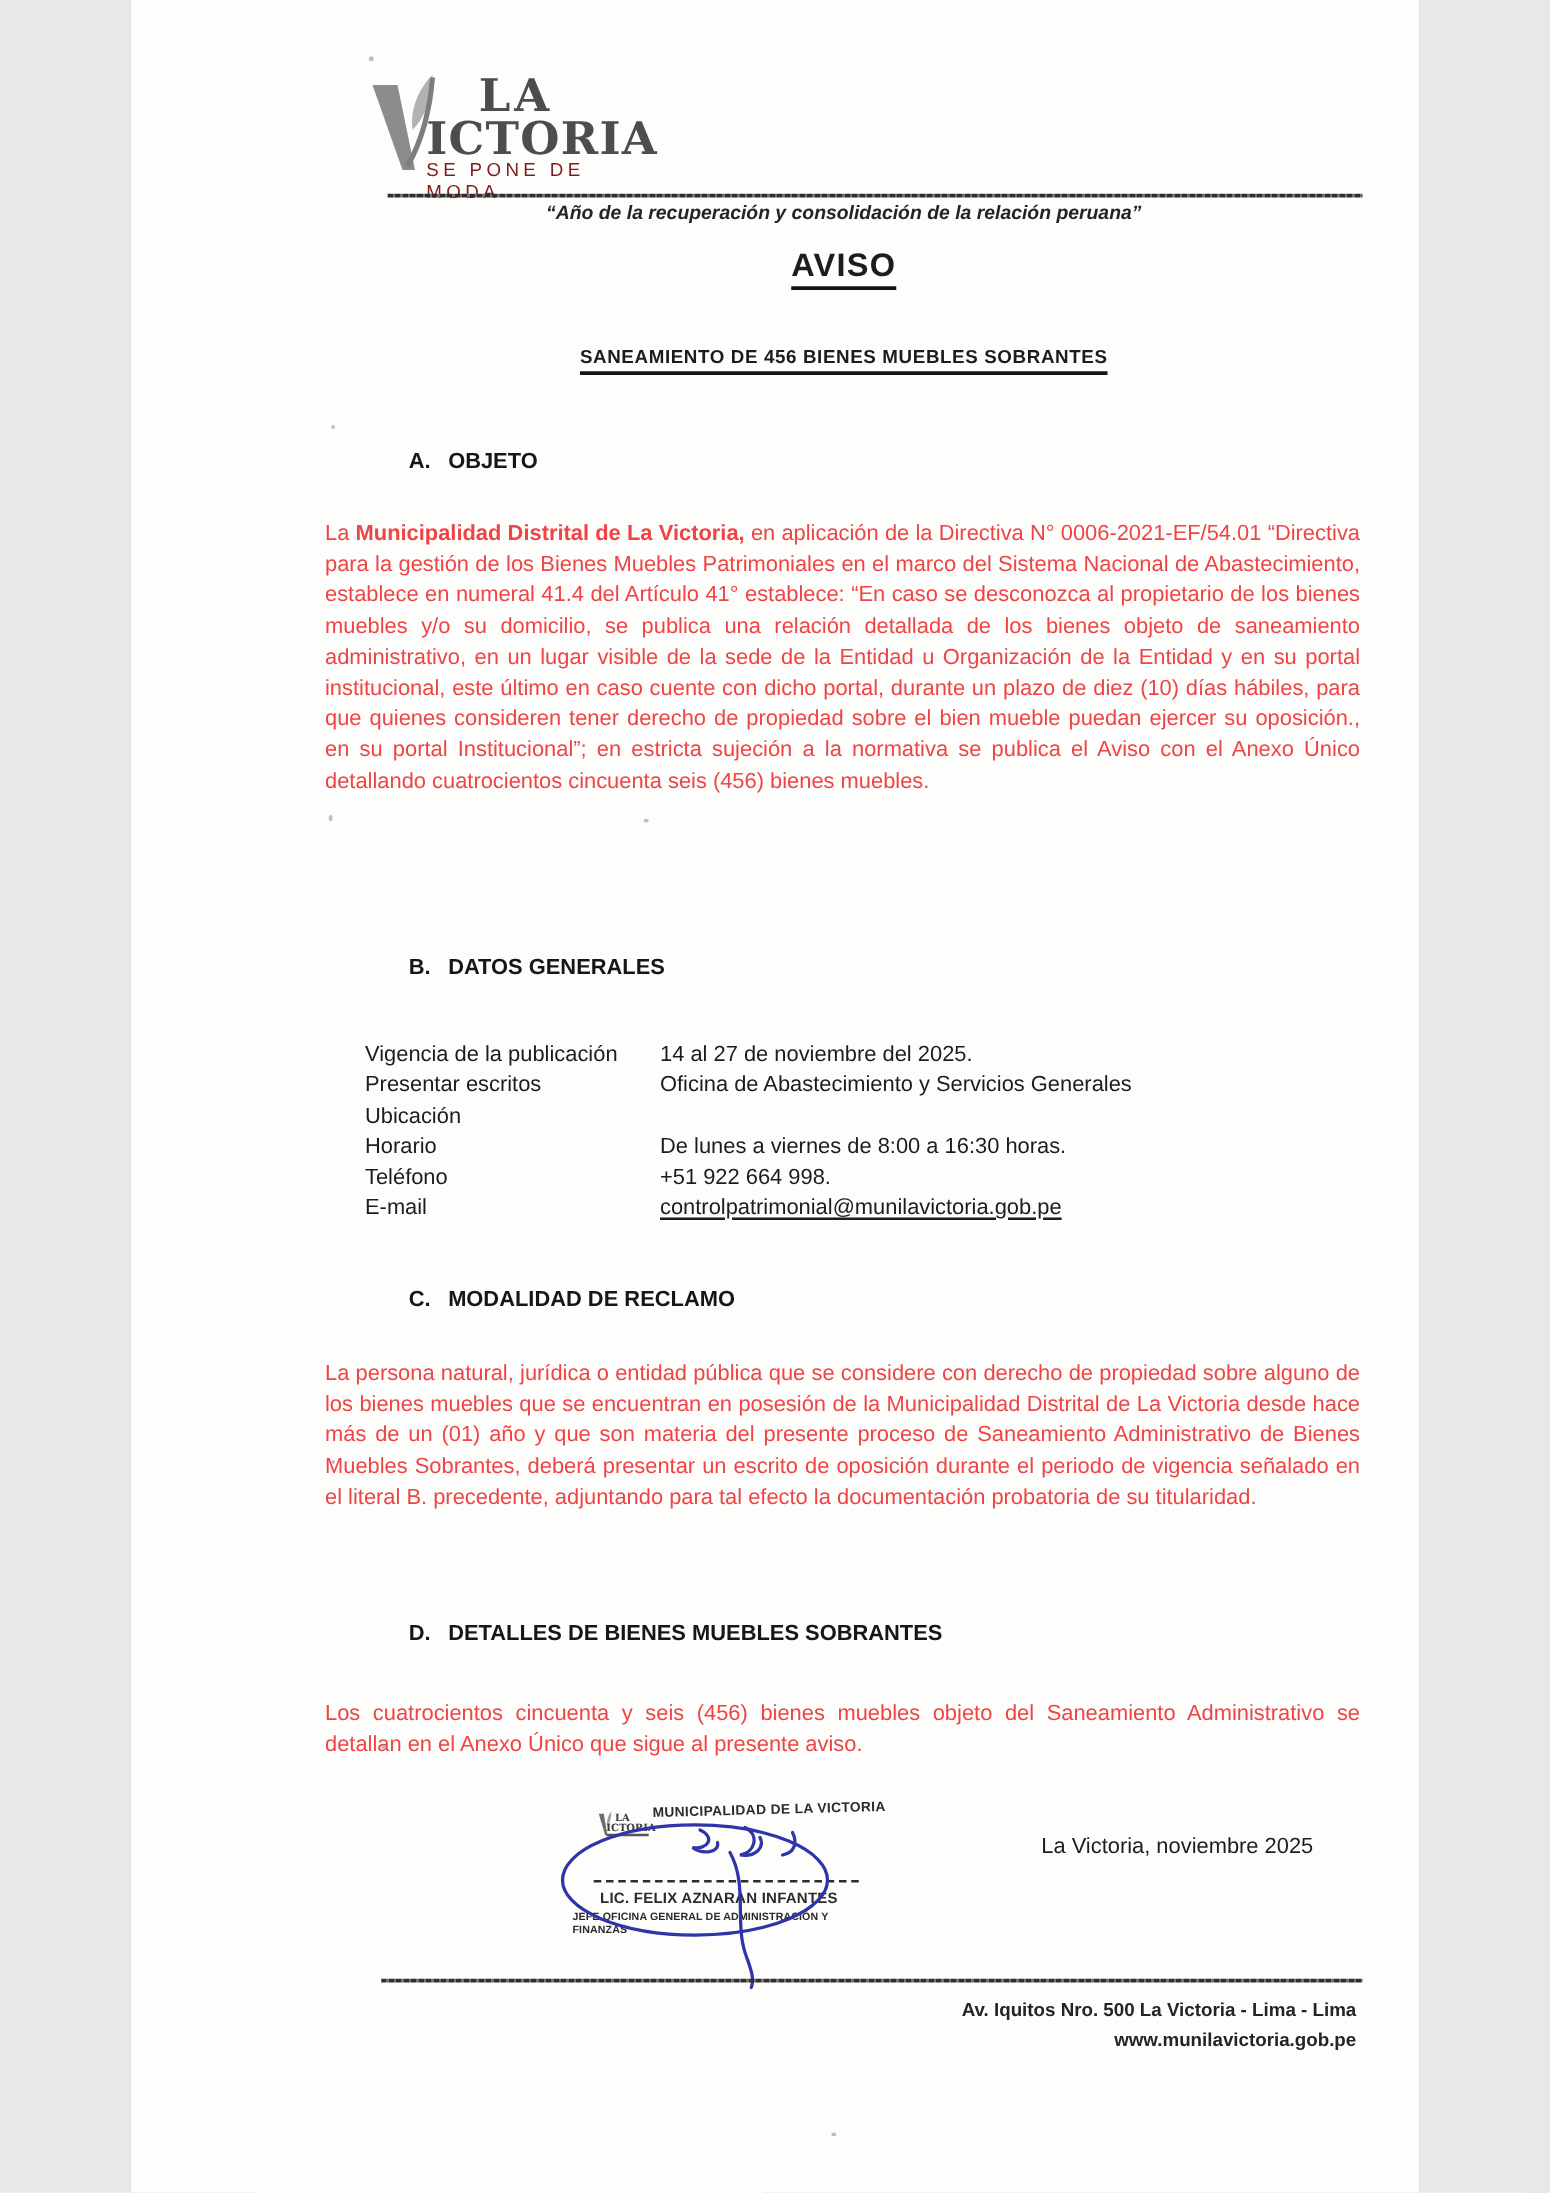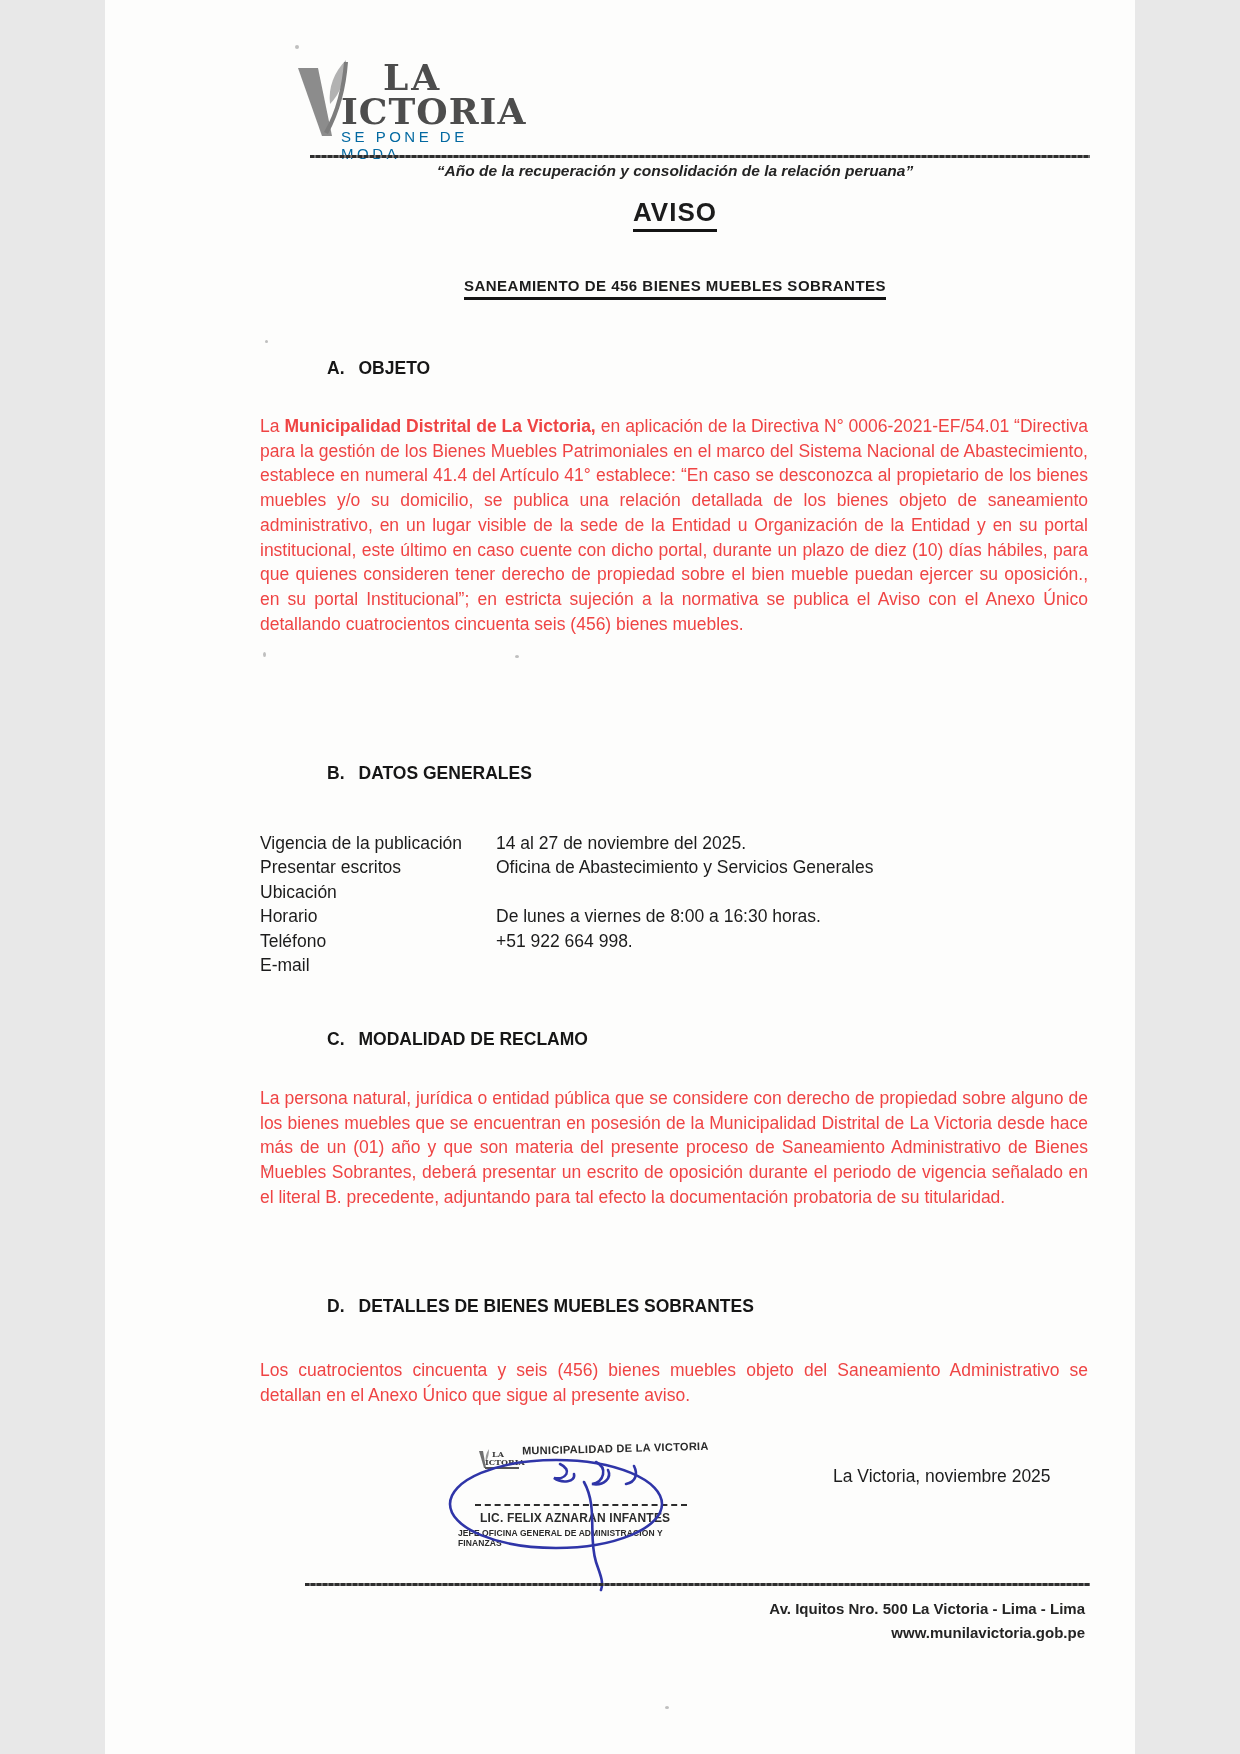--- a/index.html
+++ b/index.html
@@ -10,41 +10,41 @@
     background:#fdfdfc;
     font-family:"Liberation Sans",sans-serif;
     color:#1c1c1c;
     overflow:hidden;
   }
   
   .logo{position:absolute;left:183px;top:50px;width:230px;height:95px;}
   .logo-v{position:absolute;left:0;top:4px;}
   .logo-la{position:absolute;left:95px;top:6px;font-family:"DejaVu Serif",serif;font-weight:bold;font-size:36px;letter-spacing:3px;color:#4d4d4d;}
   .logo-ictoria{position:absolute;left:53px;top:40px;font-family:"DejaVu Serif",serif;font-weight:bold;font-size:36px;letter-spacing:1px;color:#4d4d4d;}
-  .logo-tag{position:absolute;left:53px;top:78px;font-size:15px;letter-spacing:3.5px;color:#0369a1;}
+  .logo-tag{position:absolute;left:53px;top:78px;font-size:15px;letter-spacing:3.5px;color:#7f1d1d;}
   .rule{position:absolute;height:3px;background:repeating-linear-gradient(90deg,#2e2e2e 0 4px,#6f6f6f 4px 6px);}
   .rule-top{left:205px;top:155px;width:780px;}
   .rule-bottom{left:200px;top:1583px;width:785px;}
   .motto{position:absolute;left:140px;top:162px;width:860px;text-align:center;
     font-style:italic;font-weight:bold;font-size:15.5px;color:#242424;}
   
   .aviso{position:absolute;left:140px;top:197px;width:860px;text-align:center;
     font-weight:bold;font-size:26px;letter-spacing:1px;}
   .aviso span{border-bottom:3px solid #141414;padding-bottom:2px;}
   .doc-title{position:absolute;left:140px;top:277px;width:860px;text-align:center;
     font-weight:bold;font-size:15px;letter-spacing:.5px;}
   .doc-title span{border-bottom:3px solid #141414;padding-bottom:3px;}
   
   .sec-head{position:absolute;left:222px;font-weight:bold;font-size:17.5px;display:flex;gap:14px;color:#161616;}
   
   .para{position:absolute;left:155px;width:828px;font-size:17.5px;line-height:24.7px;
     text-align:justify;color:#ef4444;margin:0;}
   
   .datalist{position:absolute;left:155px;top:831px;width:828px;font-size:17.5px;line-height:24.4px;}
-  .drow{display:flex;}
+  .drow{display:flex;margin-left:32px;}
   .dlabel{width:236px;flex:none;}
   .dvalue{flex:1;}
   .u{text-decoration:underline;text-underline-offset:3px;text-decoration-thickness:1.5px;}
   
   .stamp{position:absolute;left:345px;top:1440px;width:260px;color:#2b2b2b;}
   .stamp-org{position:absolute;left:72px;top:2px;width:200px;font-size:11px;font-weight:bold;letter-spacing:.3px;transform:rotate(-1.5deg);}
   .stamp-logo{position:absolute;left:28px;top:8px;width:46px;}
   .stamp-logo .sv{position:absolute;left:0;top:0;}
   .stamp-logo .sla{position:absolute;left:14px;top:1px;font-family:"DejaVu Serif",serif;font-weight:bold;font-size:8px;color:#3a3a3a;}
   .stamp-logo .sict{position:absolute;left:7px;top:9px;font-family:"DejaVu Serif",serif;font-weight:bold;font-size:8px;color:#3a3a3a;}
@@ -107,20 +107,21 @@
     <div class="drow">
       <div class="dlabel">Horario</div>
       <div class="dvalue">De lunes a viernes de 8:00 a 16:30 horas.</div>
     </div>
     <div class="drow">
       <div class="dlabel">Teléfono</div>
       <div class="dvalue">+51 922 664 998.</div>
     </div>
     <div class="drow">
       <div class="dlabel">E-mail</div>
+      <div class="dvalue u">controlpatrimonial@munilavictoria.gob.pe</div>
     </div>
   </div>
 
   <div class="sec-head" style="top:1029px;">
     <span>C.</span>
     <span>MODALIDAD DE RECLAMO</span>
   </div>
   <p class="para" style="top:1086px;">La persona natural, jurídica o entidad pública que se considere con derecho de propiedad sobre alguno de los bienes muebles que se encuentran en posesión de la Municipalidad Distrital de La Victoria desde hace más de un (01) año y que son materia del presente proceso de Saneamiento Administrativo de Bienes Muebles Sobrantes, deberá presentar un escrito de oposición durante el periodo de vigencia señalado en el literal B. precedente, adjuntando para tal efecto la documentación probatoria de su titularidad.</p>
 
   <div class="sec-head" style="top:1296px;">

